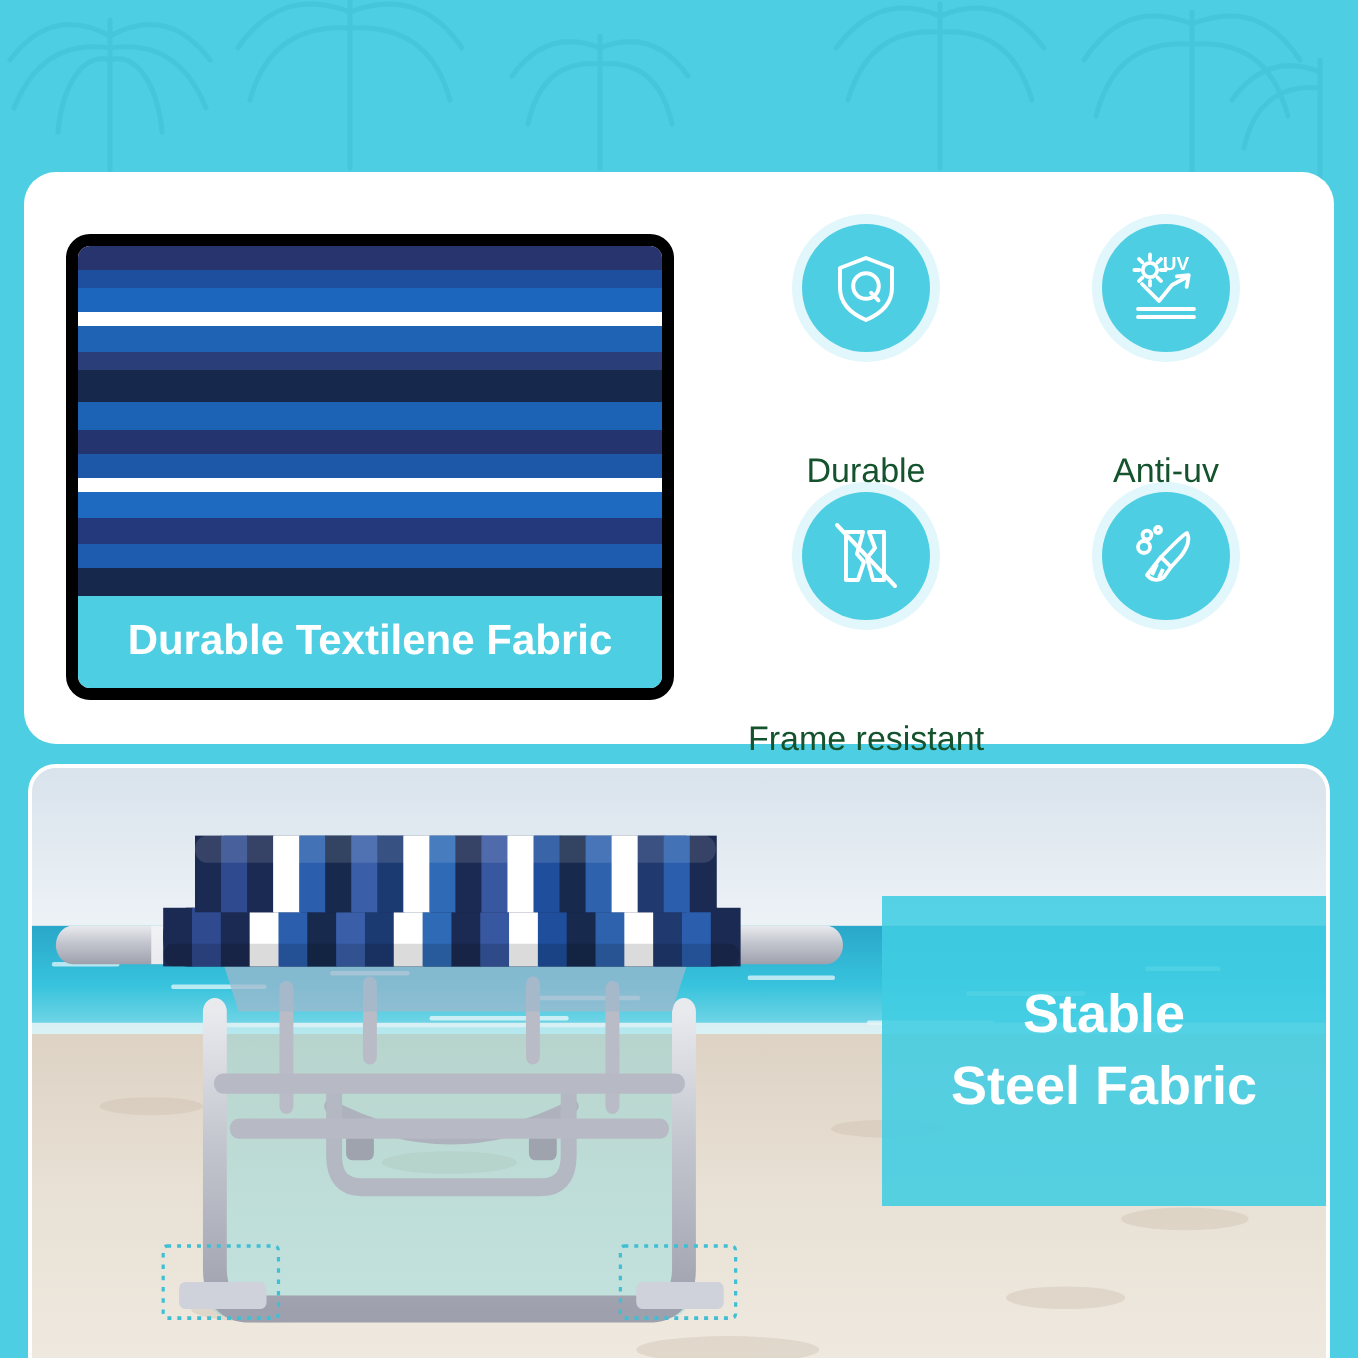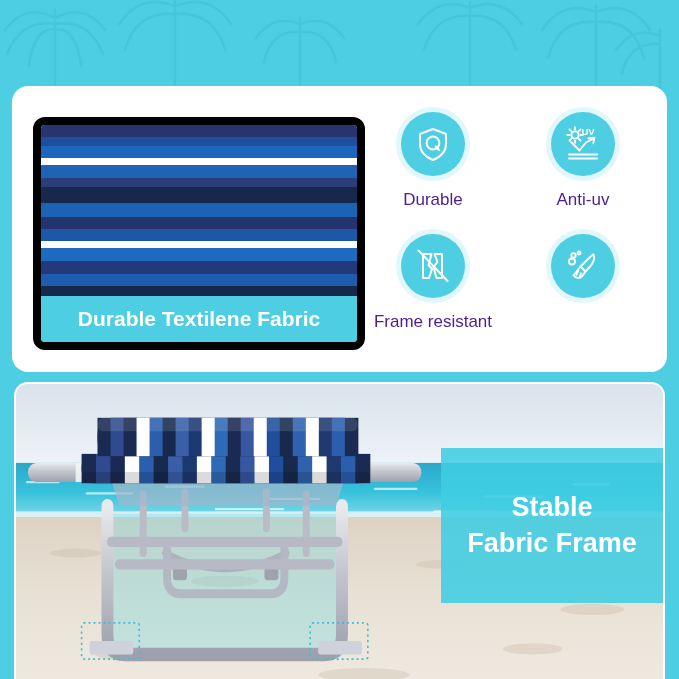--- a/index.html
+++ b/index.html
@@ -52,24 +52,24 @@
     width: 655px;
     height: 286px;
     background: #ffffff;
     border-radius: 16px;
   }
   
   .swatch {
     position: absolute;
     left: 33px;
     top: 117px;
-    width: 332px;
+    width: 304px;
     height: 233px;
     border-radius: 12px;
-    border: 8px solid #000000;
+    border: 6px solid #000000;
     background: #ffffff;
     overflow: hidden;
     box-sizing: border-box;
   }
   .swatch-stripes {
     position: absolute;
     left: 0; top: 0; right: 0;
     height: 187px;
     display: flex;
     flex-direction: column;
@@ -99,34 +99,35 @@
     height: 244px;
     display: grid;
     grid-template-columns: 1fr 1fr;
     grid-template-rows: 1fr 1fr;
   }
   .feature {
     display: flex;
     flex-direction: column;
     align-items: center;
     justify-content: flex-start;
+    gap: 36px;
   }
   .feature-icon {
     width: 64px;
     height: 64px;
     border-radius: 50%;
     background: #4ecee2;
     display: flex;
     align-items: center;
     justify-content: center;
     box-shadow: 0 0 0 5px rgba(120,220,238,0.22);
   }
   .feature-label {
     margin-top: 14px;
-    color: #4c1d95;
+    color: #14532d;
     font-size: 17px;
     white-space: nowrap;
   }
   
   .photo-panel {
     position: absolute;
     left: 14px;
     top: 382px;
     width: 651px;
     height: 323px;
@@ -440,17 +441,17 @@
             <rect x="82" y="30" width="262" height="34" rx="15" fill="none" stroke="none"></rect>
           </g>
 
         <rect x="82" y="30" width="262" height="12" rx="6" fill="#ffffff" opacity="0.12"></rect>
         <rect x="66" y="78" width="290" height="10" rx="5" fill="#000000" opacity="0.14"></rect>
       </g>
     </svg>
 
     <div class="frame-caption">
       <div>Stable</div>
-      <div>Fabric Frame</div>
+      <div>Steel Fabric</div>
     </div>
   </div>
 
 </div>
 
 </body></html>

